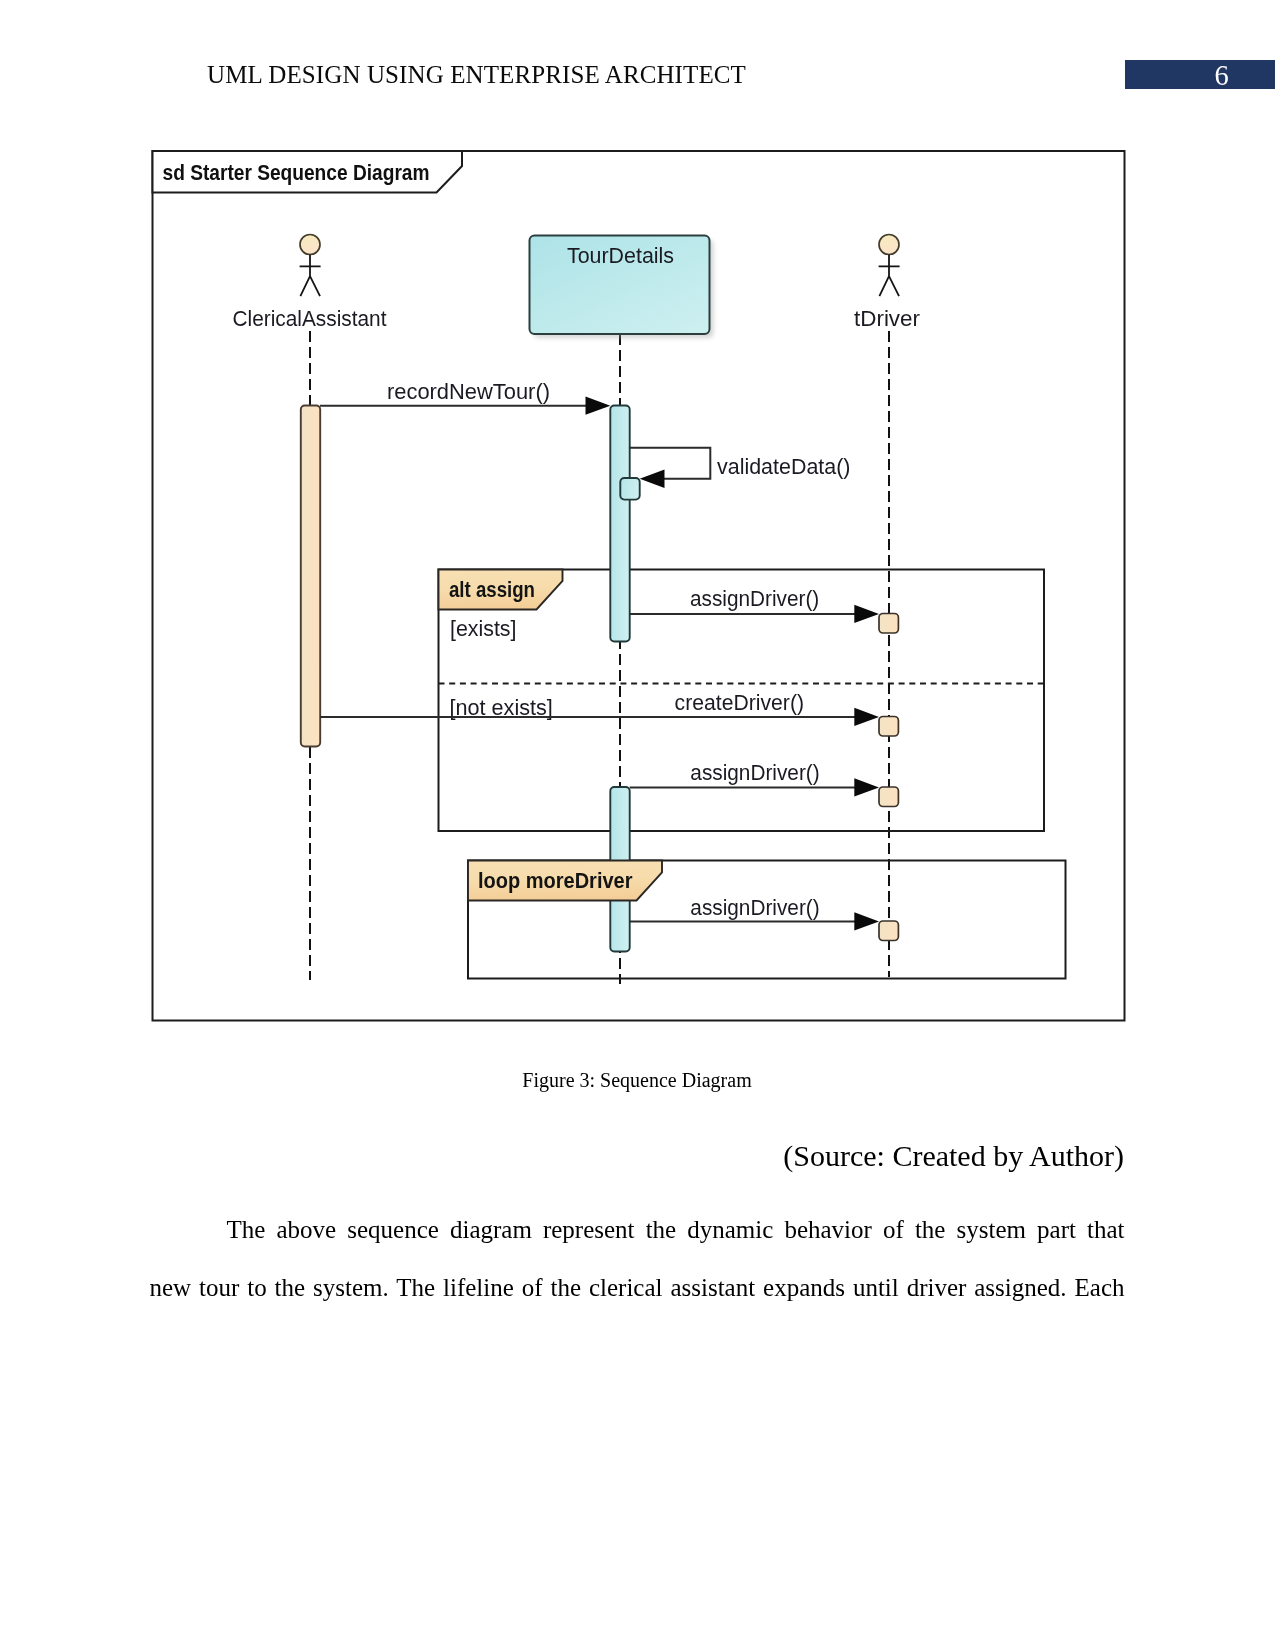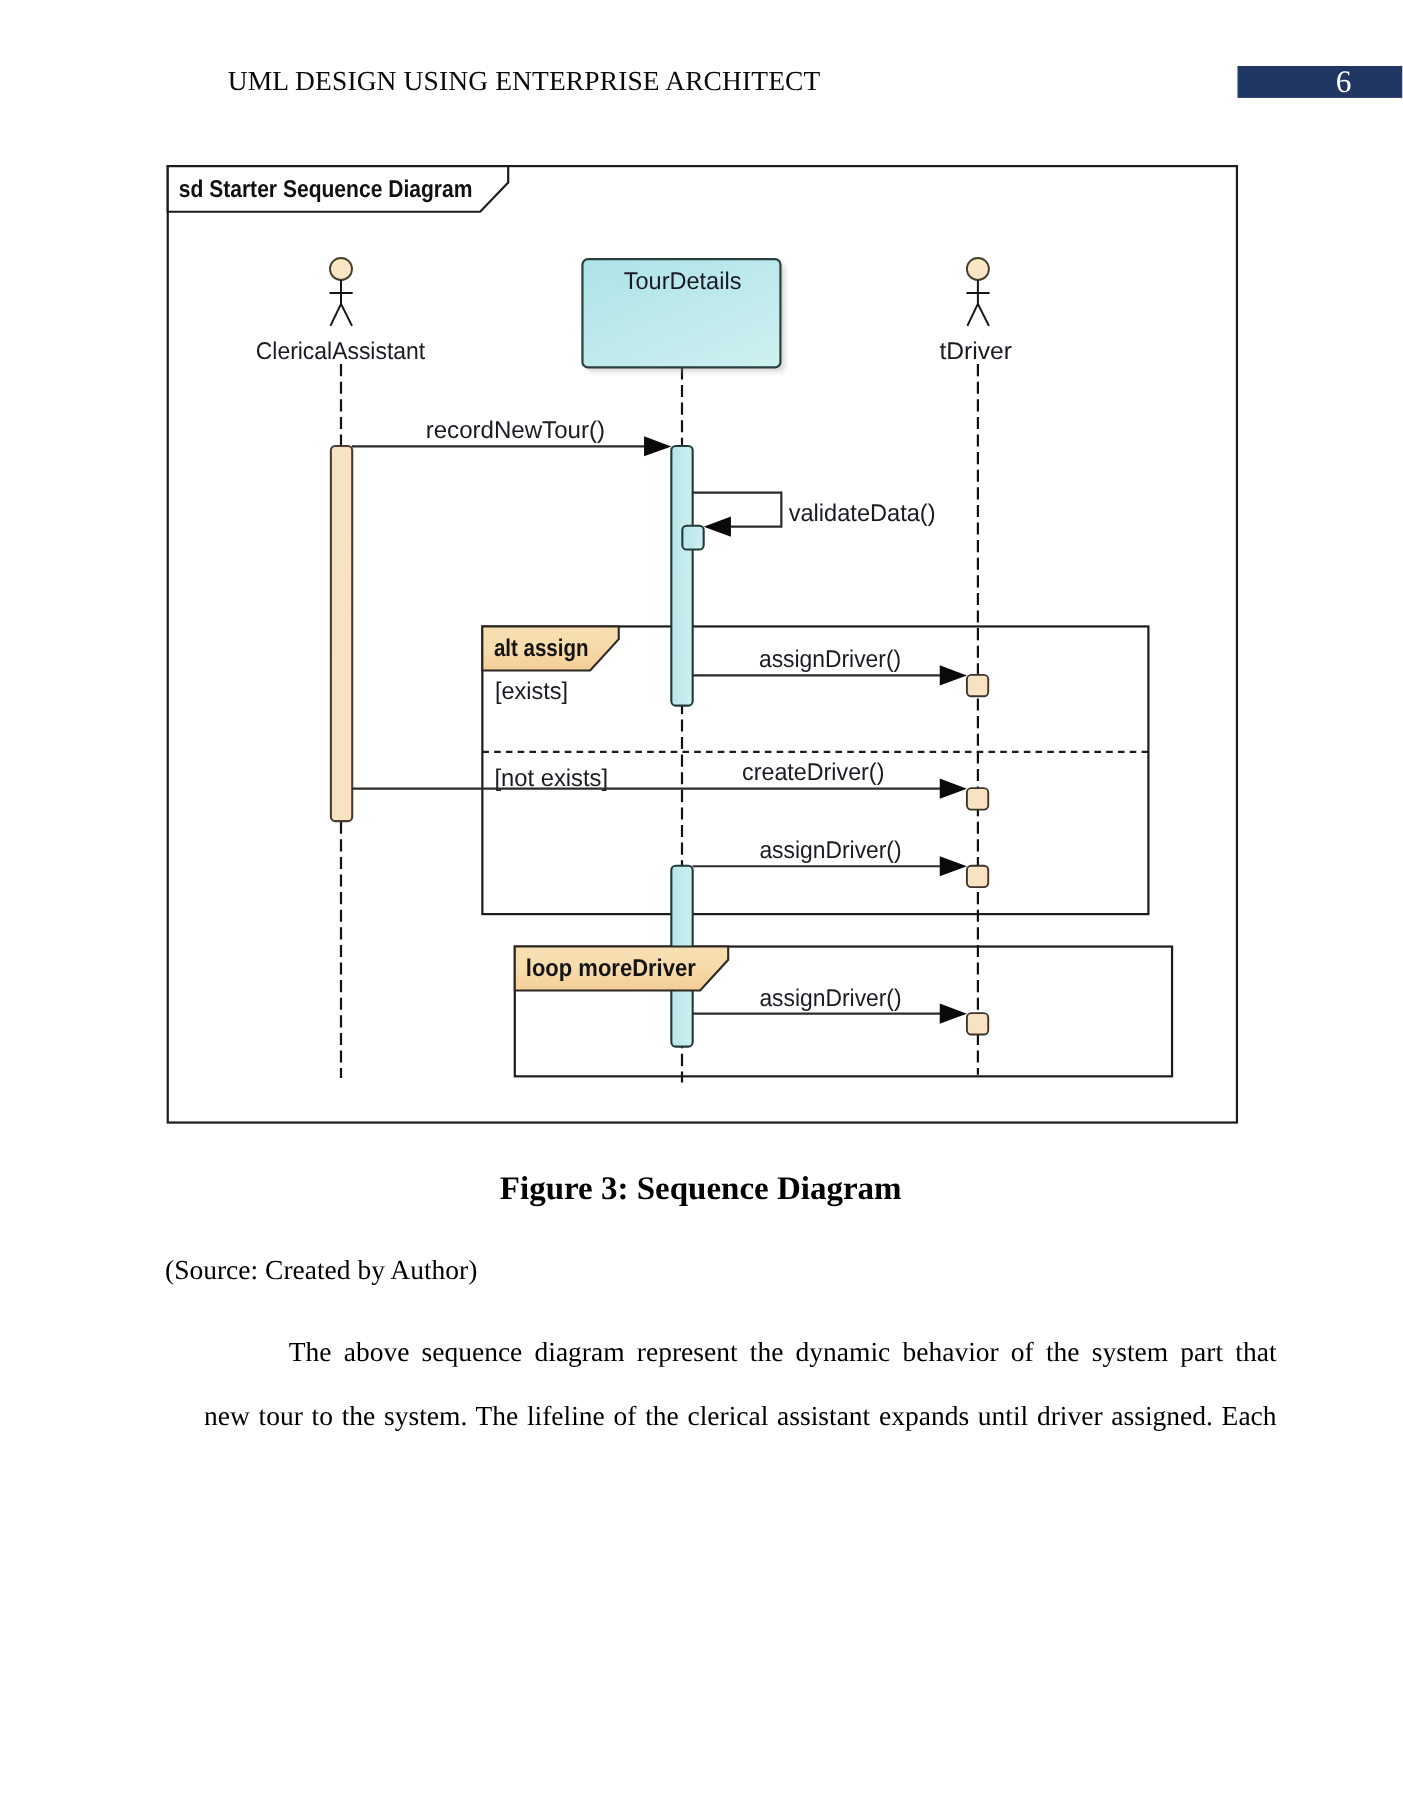--- a/index.html
+++ b/index.html
@@ -10,28 +10,28 @@
 
   
   .hdr-title{position:absolute;left:163px;top:59.5px;font-size:25px;line-height:30px;
              font-family:"Liberation Serif",serif;color:#0a0a0a;white-space:nowrap;letter-spacing:0.1px;margin-left:44px;}
   .pagenum-bar{position:absolute;left:1125px;top:60px;width:150px;height:29px;background:#203663;}
   .pagenum-txt{position:absolute;left:1125px;top:59.5px;width:193px;height:34px;
                text-align:center;font-size:28.5px;line-height:32px;color:#ffffff;}
 
   
   .fig-cap{position:absolute;left:150px;top:1065.5px;width:974px;text-align:center;
-           font-size:30px;line-height:29px;font-weight:bold;color:#000;}
-  .fig-src{position:absolute;left:150px;top:1140.5px;width:974px;text-align:left;
-           font-size:25px;line-height:29px;color:#000;}
+           font-size:20px;line-height:29px;font-weight:normal;color:#000;}
+  .fig-src{position:absolute;left:150px;top:1140.5px;width:974px;text-align:right;
+           font-size:30px;line-height:29px;color:#000;}
 
   
   .para{position:absolute;left:149.5px;top:1214px;width:975px;font-size:25px;color:#000000;}
   .para .ln{display:block;height:57.8px;line-height:31px;width:975px;
-            text-align:justify;text-align-last:justify;white-space:pre-wrap;margin-left:36px;}
+            text-align:justify;text-align-last:justify;white-space:pre-wrap;}
   .para .ln.first{text-indent:77px;}
 
   
   .diagram{position:absolute;left:0;top:0;width:1275px;height:1651px;}
   .diagram svg{display:block;}
   .sd-label{font-family:"Liberation Sans",sans-serif;font-size:22px;font-weight:bold;fill:#101010;}
   .ll-name{font-family:"Liberation Sans",sans-serif;font-size:22px;fill:#1a1a22;}
   .msg{font-family:"Liberation Sans",sans-serif;font-size:22px;fill:#1a1a22;}
   .guard{font-family:"Liberation Sans",sans-serif;font-size:22px;fill:#1a1a22;}
   .frag-label{font-family:"Liberation Sans",sans-serif;font-size:22px;font-weight:bold;fill:#141414;}

